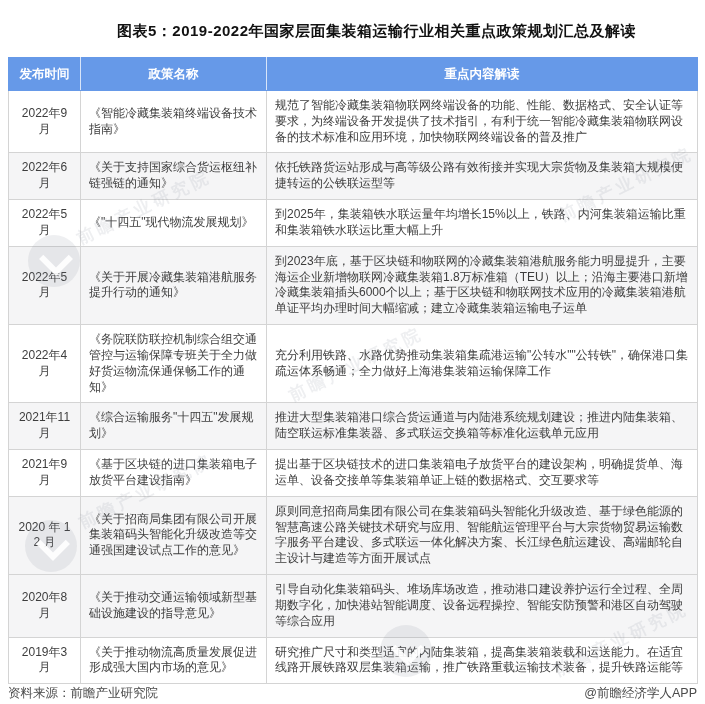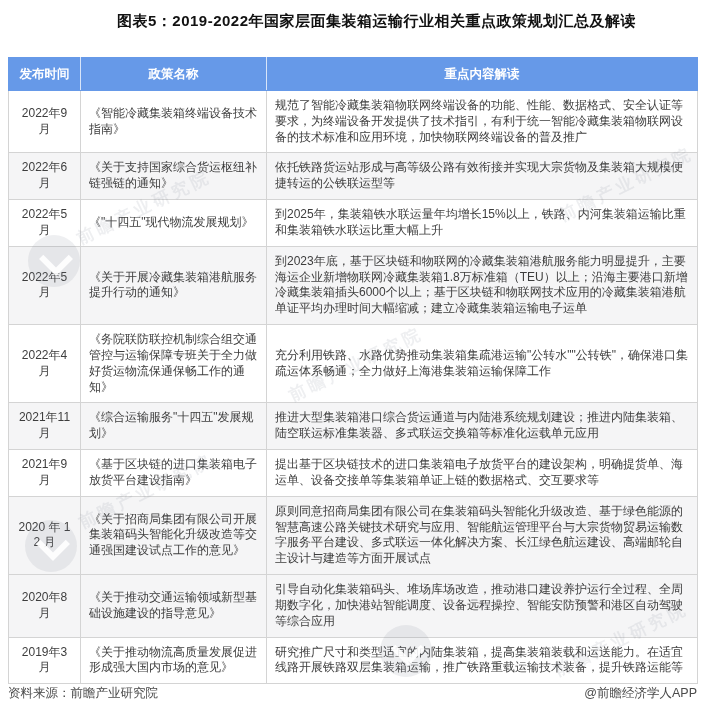--- a/index.html
+++ b/index.html
@@ -10,21 +10,21 @@
     --body-text:#3D3D3D;
   }
   html,body{margin:0;padding:0;}
   body{
     width:705px;height:704px;position:relative;overflow:hidden;
     background:#ffffff;
     font-family:"Liberation Sans","DejaVu Sans",sans-serif;
     -webkit-font-smoothing:antialiased;
   }
   .page-title{
-    margin:4px;padding-top:8px;
+    margin:14px;padding-top:8px;
     text-align:center;
     font-size:15px;font-weight:bold;color:#111;
     letter-spacing:.5px;
     padding-left:48px;
   }
   .table-wrap{position:absolute;left:8px;top:57px;width:689px;}
   table.policy-table{
     width:689px;border-collapse:collapse;table-layout:fixed;
     background:#fff;
   }

